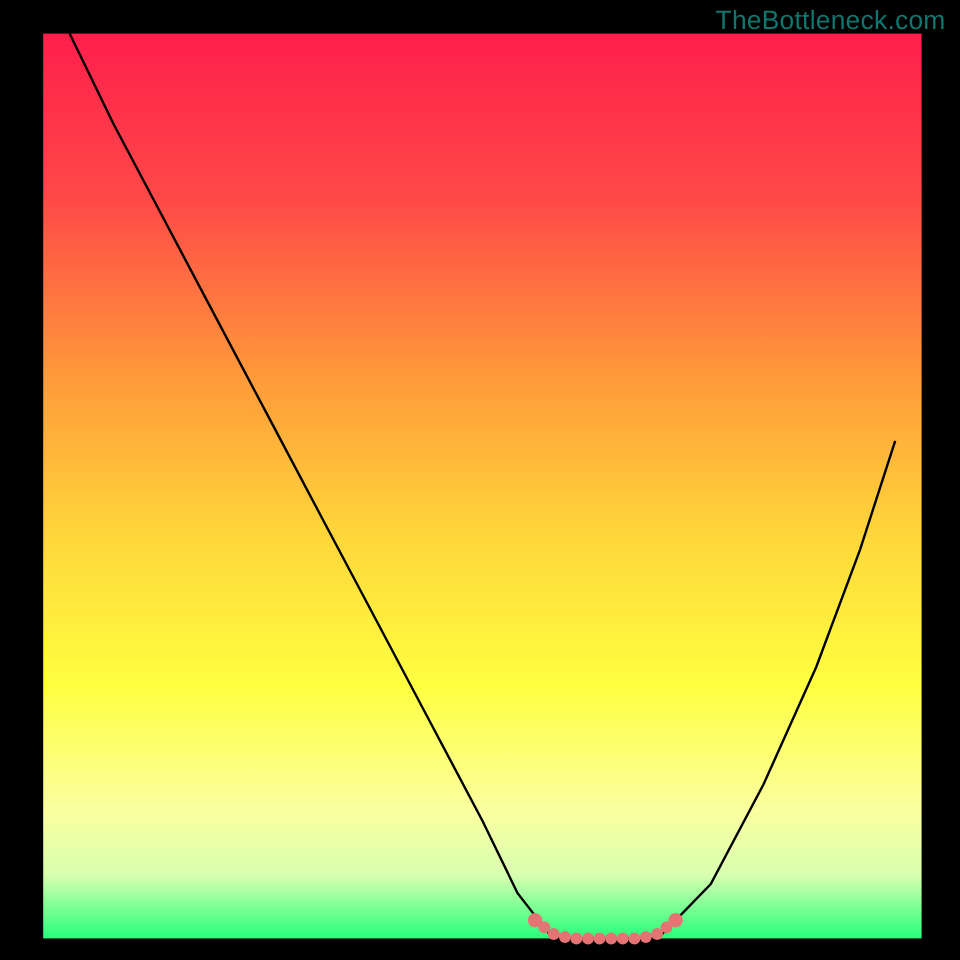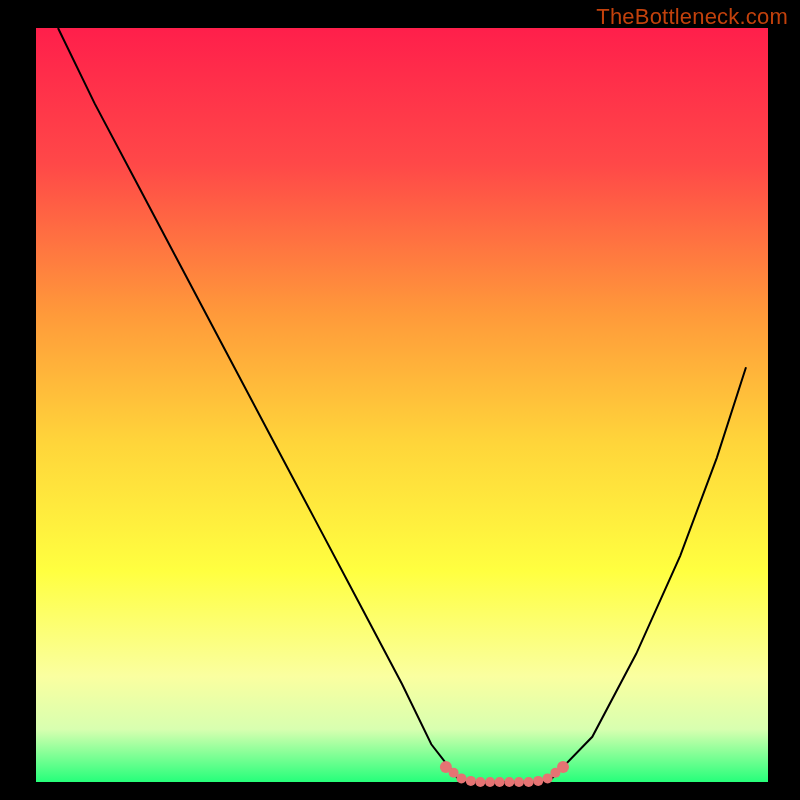--- a/index.html
+++ b/index.html
@@ -15,21 +15,21 @@
     position: absolute;
     top: 0;
     left: 0;
     width: 800px;
     height: 800px;
   }
   .watermark {
     position: absolute;
     top: 4px;
     right: 12px;
-    color: #c2410c;
+    color: #0f766e;
     font-size: 22px;
     font-weight: 500;
     z-index: 10;
     letter-spacing: 0.2px;
   }
   svg {
     display: block;
   }
 </style>
 </head>

